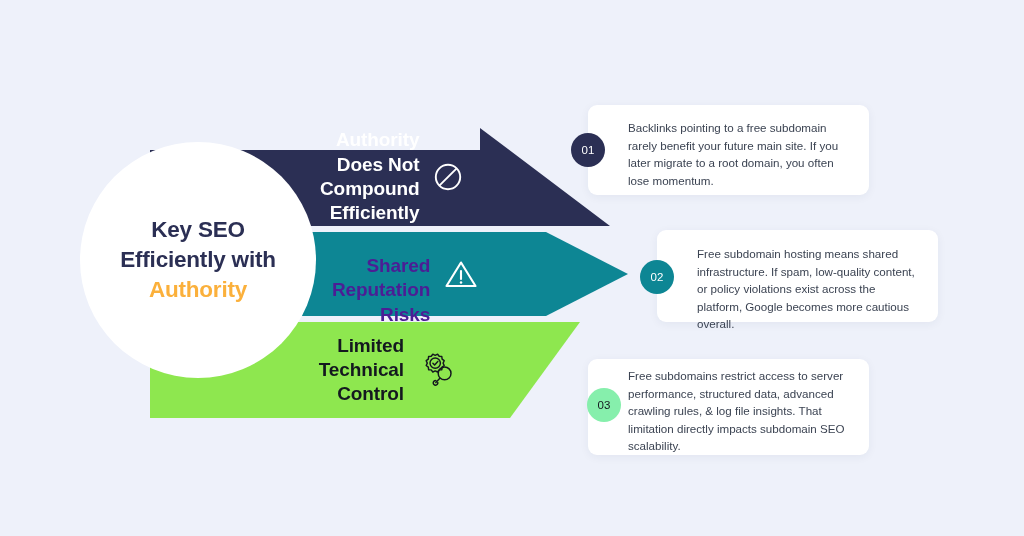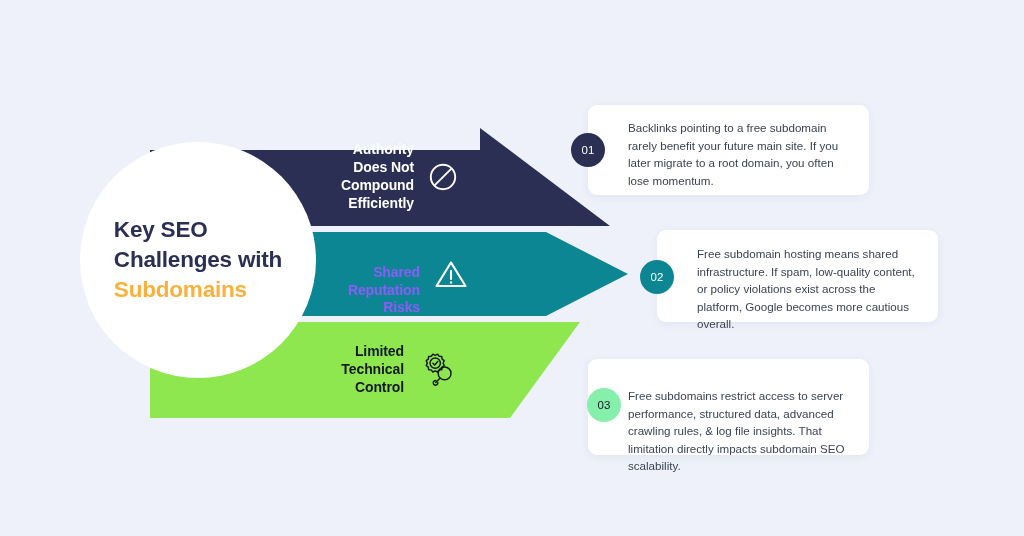--- a/index.html
+++ b/index.html
@@ -44,21 +44,21 @@
   .arrow-content {
     position: relative;
     display: flex;
     align-items: center;
     gap: 14px;
     width: 100%;
     height: 100%;
     box-sizing: border-box;
   }
   .arrow-label {
-    font-size: 14px;
+    font-size: 19px;
     font-weight: bold;
     line-height: 1.28;
     letter-spacing: -0.1px;
     white-space: pre-line;
     text-align: right;
     margin-left: auto;
   }
   .arrow-icon {
     flex: 0 0 auto;
     display: block;
@@ -81,21 +81,21 @@
   #arrow-row-2 {
     left: 150px;
     top: 232px;
     width: 478px;
     height: 84px;
   }
   #arrow-row-2 .arrow-content {
     padding-left: 182px;
     padding-right: 160px;
   }
-  #arrow-row-2 .arrow-label { color: #8b5cf6; margin-top: 33px; }
+  #arrow-row-2 .arrow-label { color: #4c1d95; margin-top: 33px; }
 
   
   #arrow-row-3 {
     left: 150px;
     top: 322px;
     width: 430px;
     height: 96px;
   }
   #arrow-row-3 .arrow-content {
     padding-left: 140px;
@@ -108,21 +108,21 @@
     position: absolute;
     left: 80px;
     top: 142px;
     width: 236px;
     height: 236px;
     border-radius: 50%;
     background: #ffffff;
     display: flex;
     align-items: center;
     justify-content: center;
-    text-align: left;
+    text-align: center;
     z-index: 5;
   }
   #center-circle .circle-inner {
     padding: 0 26px;
   }
   .circle-title {
     font-size: 22.5px;
     font-weight: bold;
     line-height: 1.32;
     color: #2b2f54;
@@ -160,21 +160,21 @@
     top: 230px;
     width: 281px;
     height: 92px;
     padding: 15px 20px 29px 40px;
   }
   #card-3 {
     left: 588px;
     top: 359px;
     width: 281px;
     height: 96px;
-    padding: 28px 20px 16px 40px;
+    padding: 8px 20px 16px 40px;
   }
 
   .badge {
     position: absolute;
     width: 34px;
     height: 34px;
     border-radius: 50%;
     display: flex;
     align-items: center;
     justify-content: center;
@@ -258,22 +258,22 @@
         </svg>
       </div>
     </div>
   </div>
 
   <div id="center-circle">
     <div class="circle-inner">
       <div class="circle-title">
         <span>Key SEO</span>
         <br>
-        <span>Challenges with</span>
-        <span class="accent">Subdomains</span>
+        <span>Efficiently with</span>
+        <span class="accent">Authority</span>
       </div>
     </div>
   </div>
 
   <div class="card" id="card-1">
     <div class="card-text">Backlinks pointing to a free subdomain rarely benefit your future main site. If you later migrate to a root domain, you often lose momentum.</div>
   </div>
   <div class="badge" id="badge-1">01</div>
 
   <div class="card" id="card-2">

